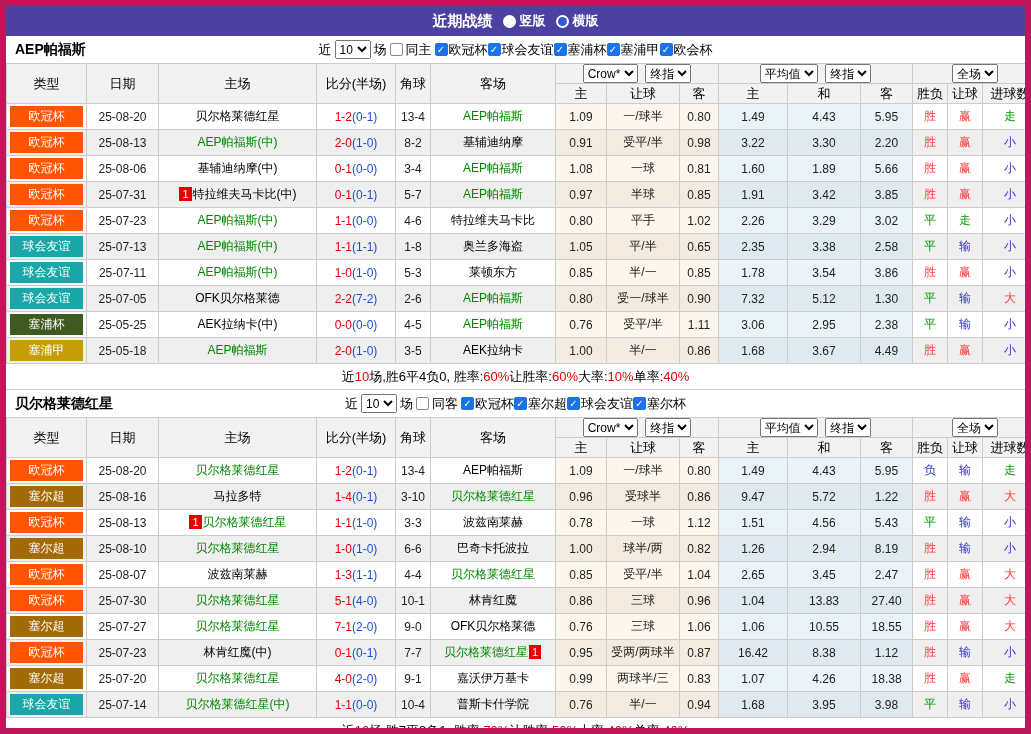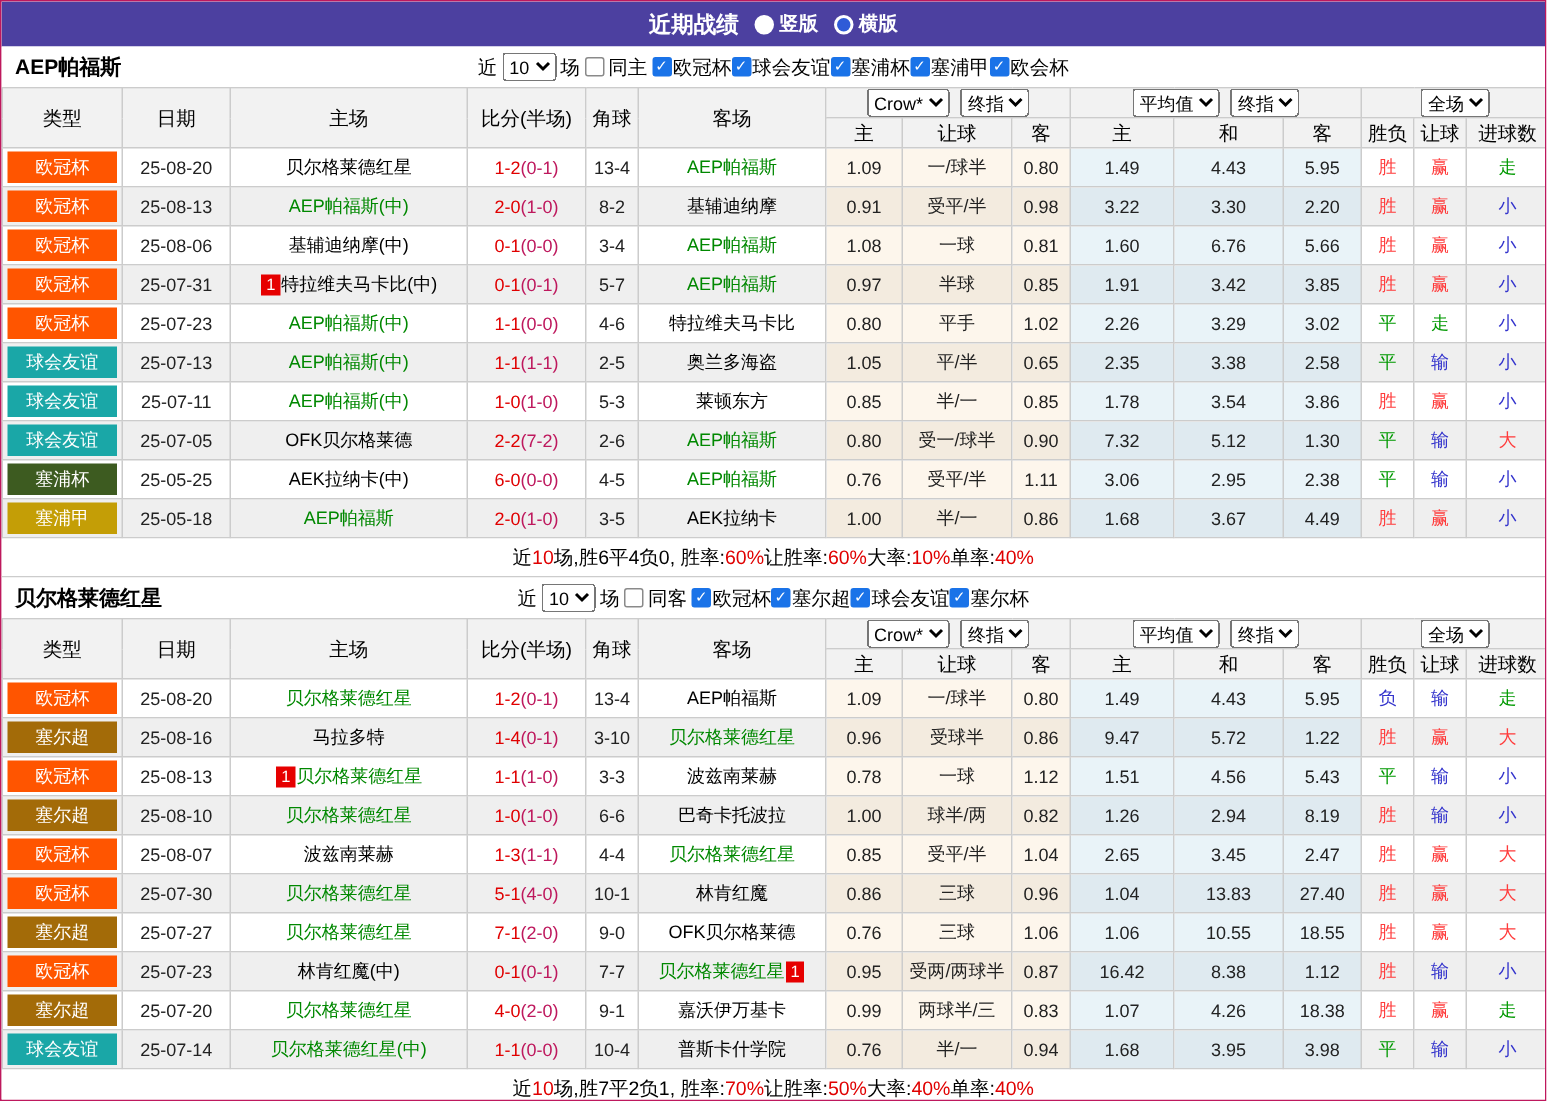--- a/index.html
+++ b/index.html
@@ -1,17 +1,17 @@
 <!DOCTYPE html>
 <html><head>
 <meta charset="utf-8">
 <style>
   * { margin:0; padding:0; box-sizing:border-box; }
   body { font-family:"Liberation Sans", sans-serif; background:#fff; }
-  .page { width:1031px; height:734px; border:1px solid #be185d; background:#fff; overflow:hidden; }
+  .page { width:1031px; height:734px; border:6px solid #be185d; background:#fff; overflow:hidden; }
 
   .titlebar { height:30px; background:#4c40a0; color:#fff; display:flex; align-items:center; justify-content:center; gap:10px; font-size:15px; font-weight:bold; }
   .radiogrp { display:flex; align-items:center; gap:4px; font-weight:bold; font-size:13px; cursor:pointer; }
   .radio { width:13px; height:13px; border-radius:50%; background:#fff; display:inline-block; position:relative; }
   .radio.sel::after { content:""; position:absolute; inset:2px; border-radius:50%; background:#2f5bd7; }
 
   .teambar { height:27px; position:relative; display:flex; align-items:center; justify-content:center; background:#fff; font-size:13px; color:#000; }
   .teamname { position:absolute; left:9px; font-weight:bold; font-size:14px; }
   .controls { display:flex; align-items:center; gap:3px; }
   .controls select { font-size:12px; height:19px; }
@@ -26,21 +26,21 @@
   thead select { font-size:12px; height:19px; margin:0 2px; max-width:90px; }
   tr.alt td { background:#efefef; }
   td.cream { background:#fdf6ec; }
   tr.alt td.cream { background:#f3ebdf; }
   td.sky { background:#e9f3f8; }
   tr.alt td.sky { background:#dfeaf0; }
   .badge { margin:2px; color:#fff; font-size:12px; line-height:21px; height:21px; }
   .team { color:#000; cursor:pointer; }
   .team.self { color:#008800; }
   .score { color:#e00000; }
-  .half { color:#be185d; }
+  .half { color:#1d4ed8; }
   .cardbadge { background:#e60000; color:#fff; font-size:11px; padding:0 3px; margin:0 1px; display:inline-block; line-height:14px; }
   .res.r { color:#ff3b3b; }
   .res.g { color:#009900; }
   .res.b { color:#3333cc; }
 
   .summary { height:26px; display:flex; align-items:center; justify-content:center; font-size:13px; color:#000; border-bottom:1px solid #ccc; background:#fff; }
   .summary .red { color:#e00000; }
 </style>
 </head>
 <body>
@@ -187,21 +187,21 @@
           </td>
           <td>25-08-06</td>
           <td><span class="team">基辅迪纳摩(中)</span></td>
           <td><span class="score">0-1</span><span class="half">(0-0)</span></td>
           <td>3-4</td>
           <td><span class="team self">AEP帕福斯</span></td>
           <td class="cream">1.08</td>
           <td class="cream">一球</td>
           <td class="cream">0.81</td>
           <td class="sky">1.60</td>
-          <td class="sky">6.76</td>
+          <td class="sky">1.89</td>
           <td class="sky">5.66</td>
           <td><span class="res r">胜</span></td>
           <td><span class="res r">赢</span></td>
           <td><span class="res b">小</span></td>
         </tr>
         <tr class="alt">
           <td>
             <div class="badge" style="background: rgb(255, 85, 0);">欧冠杯</div>
           </td>
           <td>25-07-31</td>
@@ -238,21 +238,21 @@
           <td><span class="res g">走</span></td>
           <td><span class="res b">小</span></td>
         </tr>
         <tr class="alt">
           <td>
             <div class="badge" style="background: rgb(26, 167, 167);">球会友谊</div>
           </td>
           <td>25-07-13</td>
           <td><span class="team self">AEP帕福斯(中)</span></td>
           <td><span class="score">1-1</span><span class="half">(1-1)</span></td>
-          <td>2-5</td>
+          <td>1-8</td>
           <td><span class="team">奥兰多海盗</span></td>
           <td class="cream">1.05</td>
           <td class="cream">平/半</td>
           <td class="cream">0.65</td>
           <td class="sky">2.35</td>
           <td class="sky">3.38</td>
           <td class="sky">2.58</td>
           <td><span class="res g">平</span></td>
           <td><span class="res b">输</span></td>
           <td><span class="res b">小</span></td>
@@ -294,21 +294,21 @@
           <td><span class="res g">平</span></td>
           <td><span class="res b">输</span></td>
           <td><span class="res r">大</span></td>
         </tr>
         <tr>
           <td>
             <div class="badge" style="background: rgb(61, 91, 32);">塞浦杯</div>
           </td>
           <td>25-05-25</td>
           <td><span class="team">AEK拉纳卡(中)</span></td>
-          <td><span class="score">6-0</span><span class="half">(0-0)</span></td>
+          <td><span class="score">0-0</span><span class="half">(0-0)</span></td>
           <td>4-5</td>
           <td><span class="team self">AEP帕福斯</span></td>
           <td class="cream">0.76</td>
           <td class="cream">受平/半</td>
           <td class="cream">1.11</td>
           <td class="sky">3.06</td>
           <td class="sky">2.95</td>
           <td class="sky">2.38</td>
           <td><span class="res g">平</span></td>
           <td><span class="res b">输</span></td>

